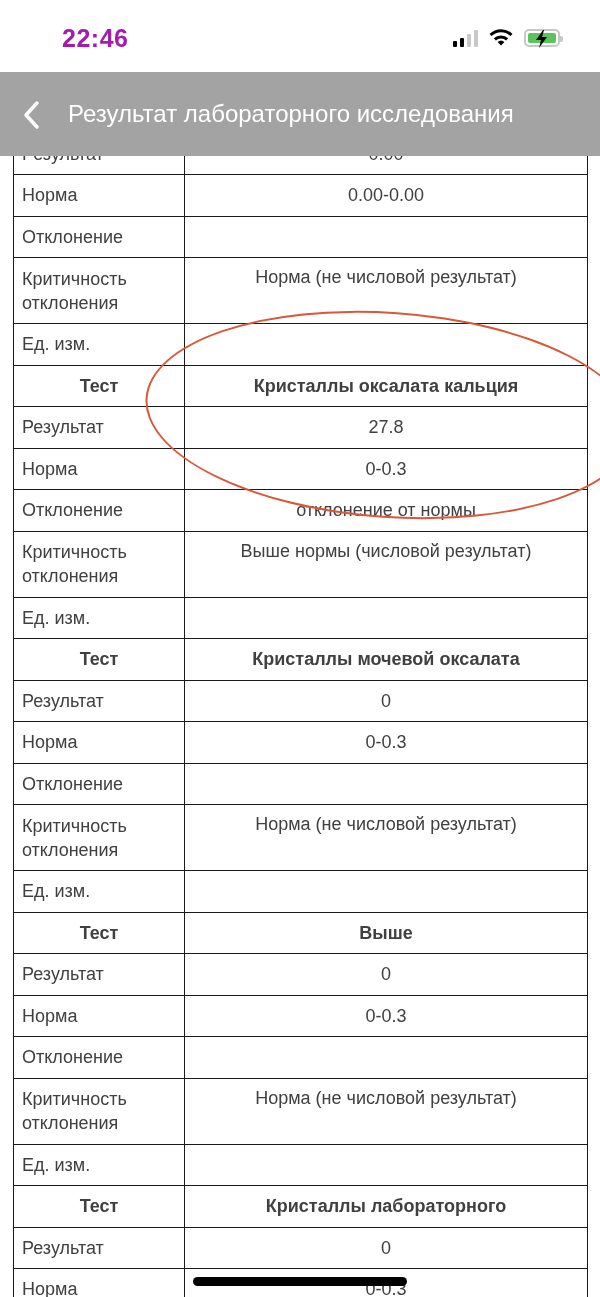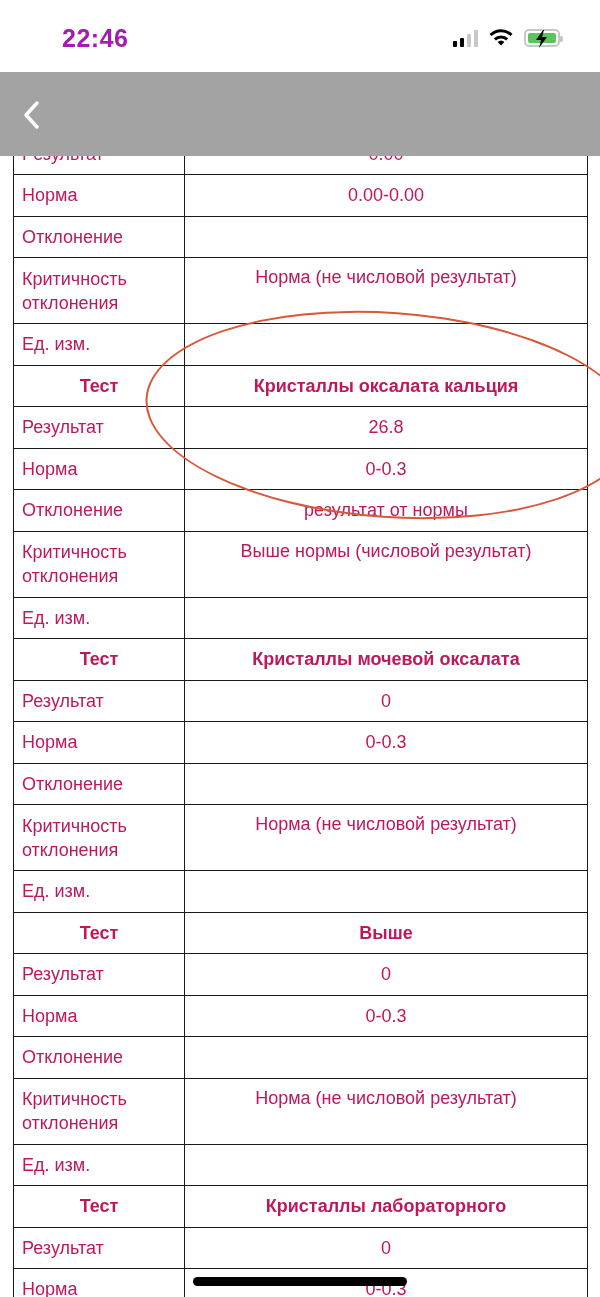--- a/index.html
+++ b/index.html
@@ -37,21 +37,21 @@
   .back-btn { position: absolute; left: 20px; top: 28px; width: 24px; height: 30px; cursor: pointer; }
   .nav-title {
     position: absolute; left: 68px; top: 28px;
     font-size: 24px; color: #ffffff; font-family: "Liberation Sans", sans-serif;
   }
 
   .table-wrap { position: absolute; left: 13px; top: 132px; width: 575px; }
   table { border-collapse: collapse; width: 575px; table-layout: fixed; }
   col.c1 { width: 171px; }
   td {
-    border: 1.5px solid #1a1a1a; font-size: 18px; color: #be185d;
+    border: 1.5px solid #1a1a1a; font-size: 18px; color: #404040;
     padding: 0 8px; vertical-align: middle; line-height: 24px;
   }
   td.label { text-align: left; }
   td.value { text-align: center; margin-top: 40px; }
   tr.single td { height: 41.5px; box-sizing: border-box; }
   tr.double td { height: 66px; box-sizing: border-box; }
   tr.double td.value { vertical-align: top; padding-top: 7px; }
   tr.test td { font-weight: bold; text-align: center; }
 
   .annotation {
@@ -90,20 +90,21 @@
     </div>
   </div>
 </div>
 
 <div class="nav-bar">
   <div class="back-btn">
     <svg width="24" height="30" viewBox="0 0 24 30">
       <path d="M17 3 L6 15 L17 27" stroke="#ffffff" stroke-width="3.5" fill="none" stroke-linecap="round" stroke-linejoin="round"></path>
     </svg>
   </div>
+  <div class="nav-title">Результат лабораторного исследования</div>
 </div>
 
 <div class="table-wrap">
   <table>
     <colgroup>
         <col class="c1">
         <col>
       </colgroup>
     <tbody id="rows">
         <tr class="single" style="height: 42px;">
@@ -125,29 +126,29 @@
         <tr class="single">
           <td class="label">Ед. изм.</td>
           <td class="value"></td>
         </tr>
         <tr class="single test">
           <td class="label">Тест</td>
           <td class="value">Кристаллы оксалата кальция</td>
         </tr>
         <tr class="single">
           <td class="label">Результат</td>
-          <td class="value">26.8</td>
-        </tr>
-        <tr class="single">
-          <td class="label">Норма</td>
-          <td class="value">0-0.3</td>
-        </tr>
-        <tr class="single">
-          <td class="label">Отклонение</td>
-          <td class="value">результат от нормы</td>
+          <td class="value">27.8</td>
+        </tr>
+        <tr class="single">
+          <td class="label">Норма</td>
+          <td class="value">0-0.3</td>
+        </tr>
+        <tr class="single">
+          <td class="label">Отклонение</td>
+          <td class="value">отклонение от нормы</td>
         </tr>
         <tr class="double">
           <td class="label" style="white-space: normal;">Критичность<br>отклонения</td>
           <td class="value">Выше нормы (числовой результат)</td>
         </tr>
         <tr class="single">
           <td class="label">Ед. изм.</td>
           <td class="value"></td>
         </tr>
         <tr class="single test">

